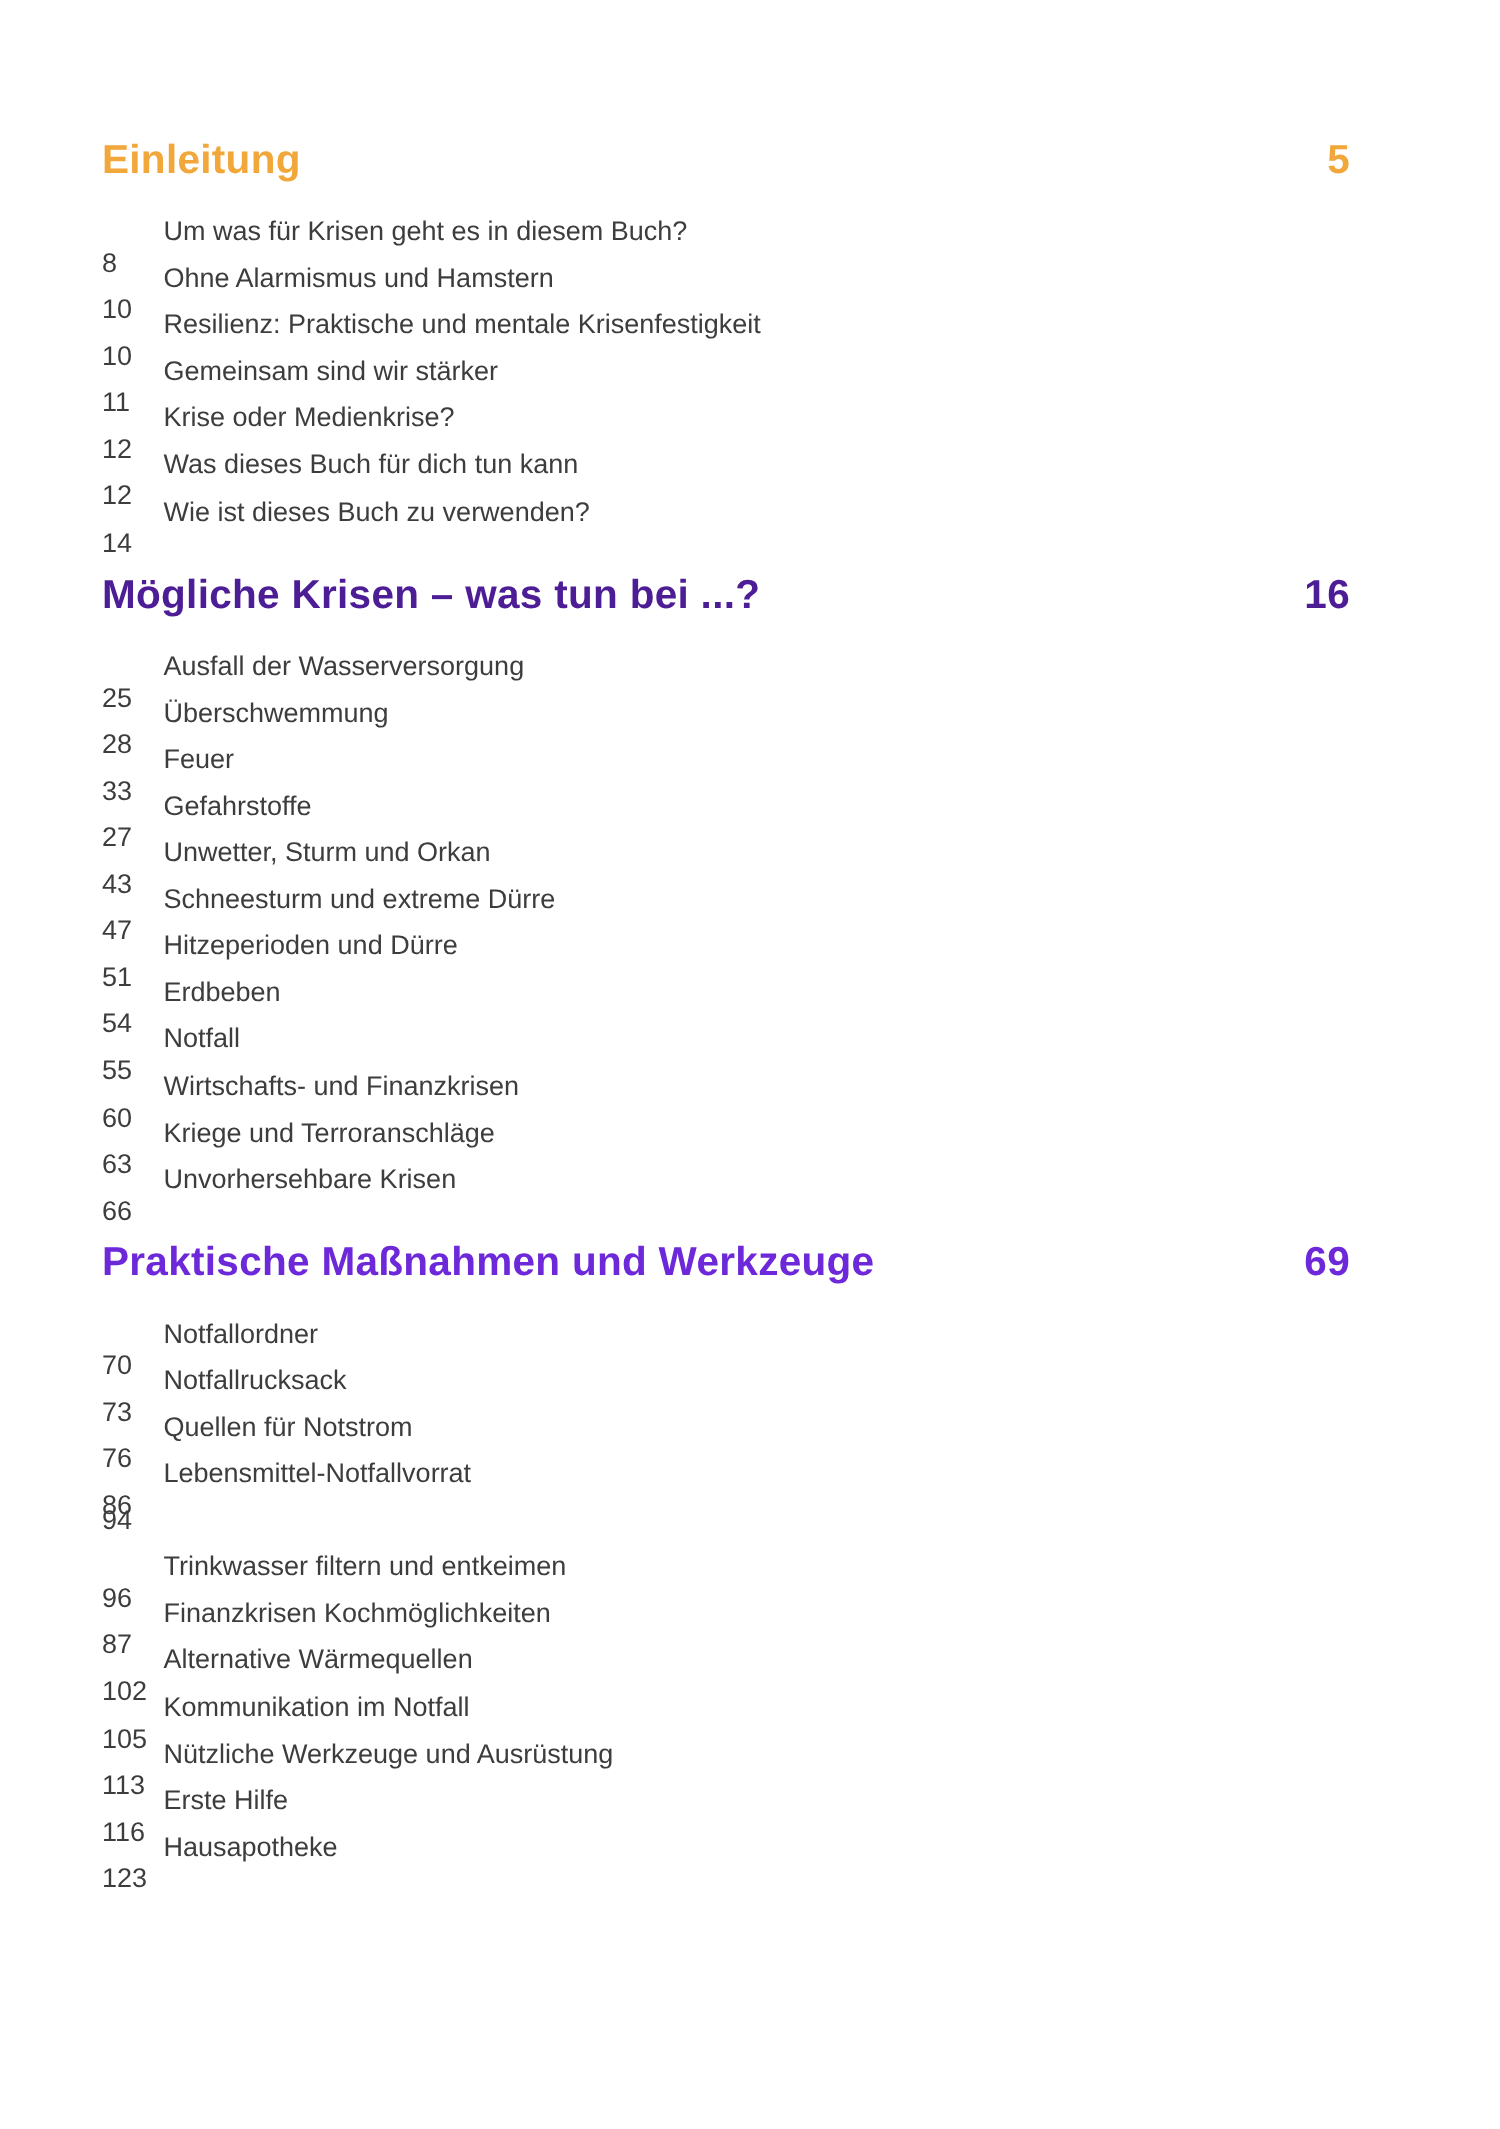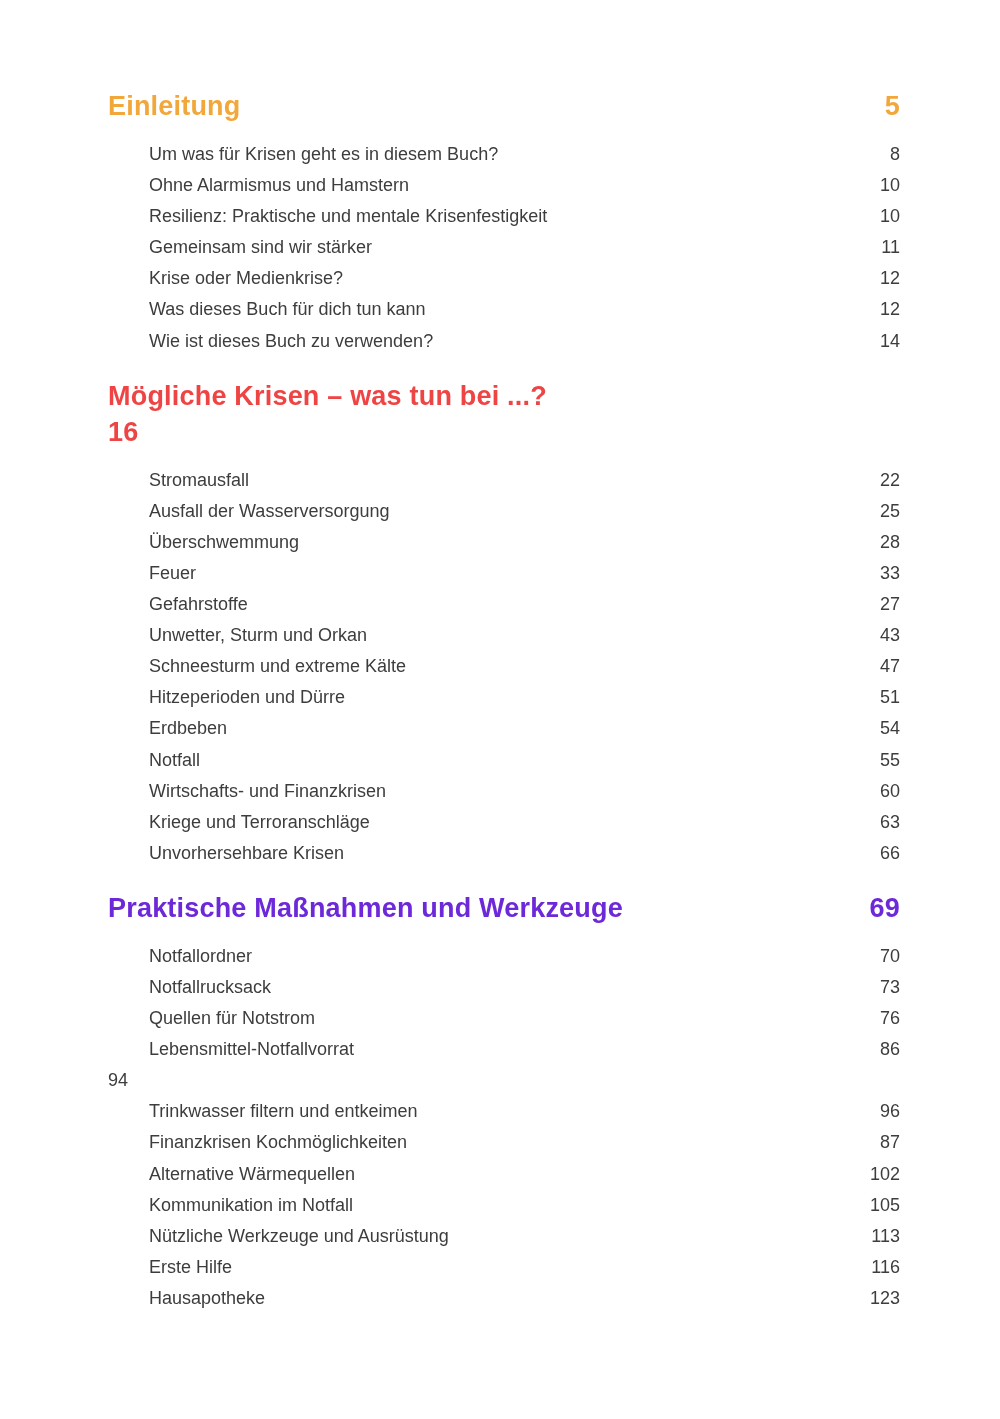--- a/index.html
+++ b/index.html
@@ -6,21 +6,21 @@
     margin: 0;
     padding: 0;
     background: #ffffff;
   }
   .page {
     position: relative;
     width: 1000px;
     height: 1419px;
     background: #ffffff;
     box-sizing: border-box;
-    padding: 88px 100px 0 108px;
+    padding: 88px 100px 0 68px;
     font-family: "Liberation Sans", "DejaVu Sans", sans-serif;
     overflow: hidden;
   }
   .section-header {
     display: flex;
     justify-content: space-between;
     align-items: baseline;
     font-size: 27px;
     font-weight: bold;
     line-height: 36px;
@@ -34,20 +34,21 @@
     margin: 20px 0 0 0;
     padding: 0;
   }
   .toc-item {
     display: flex;
     justify-content: space-between;
     align-items: baseline;
     height: 31.1px;
     font-size: 18px;
     color: #3d3d3d;
+    flex-direction: column;
   }
   .toc-item-label {
     padding-left: 41px;
     white-space: nowrap;
   }
   .toc-item-page {
     white-space: nowrap;
   }
 </style>
 </head>
@@ -92,29 +93,25 @@
   </li>
 
   <li class="toc-item">
     <span class="toc-item-label">Wie ist dieses Buch zu verwenden?</span>
     <span class="toc-item-page">14</span>
   </li>
 </ul>
   </div>
 
   <div class="section">
-    <div class="section-header" style="color: #ef4444; flex-direction: column;">
+    <div class="section-header" style="color: #4c1d95;">
       <span>Mögliche Krisen – was tun bei ...?</span>
       <span>16</span>
     </div>
     <ul class="section-items">
-  <li class="toc-item">
-    <span class="toc-item-label">Stromausfall</span>
-    <span class="toc-item-page">22</span>
-  </li>
 
   <li class="toc-item">
     <span class="toc-item-label">Ausfall der Wasserversorgung</span>
     <span class="toc-item-page">25</span>
   </li>
 
   <li class="toc-item">
     <span class="toc-item-label">Überschwemmung</span>
     <span class="toc-item-page">28</span>
   </li>
@@ -128,21 +125,21 @@
     <span class="toc-item-label">Gefahrstoffe</span>
     <span class="toc-item-page">27</span>
   </li>
 
   <li class="toc-item">
     <span class="toc-item-label">Unwetter, Sturm und Orkan</span>
     <span class="toc-item-page">43</span>
   </li>
 
   <li class="toc-item">
-    <span class="toc-item-label">Schneesturm und extreme Kälte</span>
+    <span class="toc-item-label">Schneesturm und extreme Dürre</span>
     <span class="toc-item-page">47</span>
   </li>
 
   <li class="toc-item">
     <span class="toc-item-label">Hitzeperioden und Dürre</span>
     <span class="toc-item-page">51</span>
   </li>
 
   <li class="toc-item">
     <span class="toc-item-label">Erdbeben</span>

